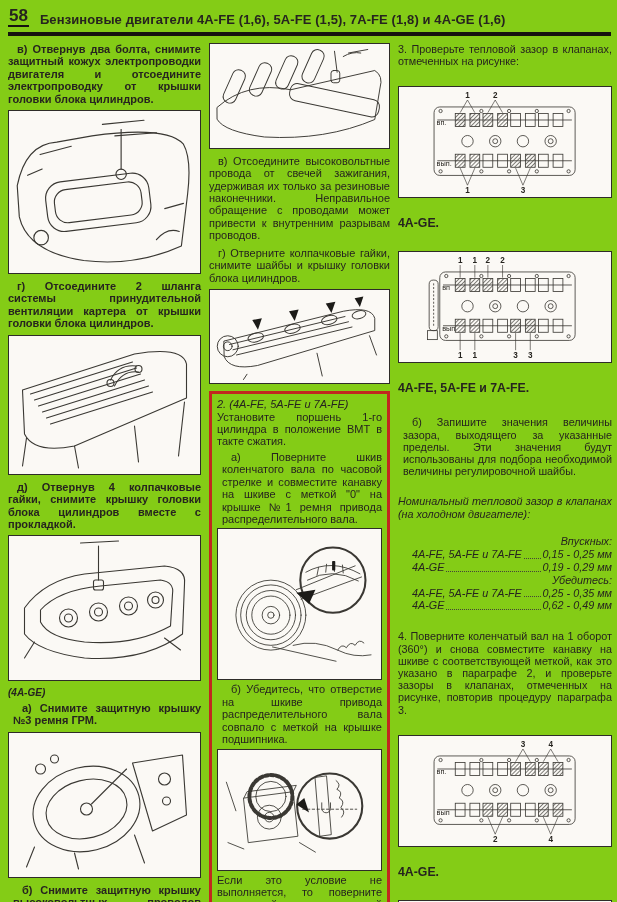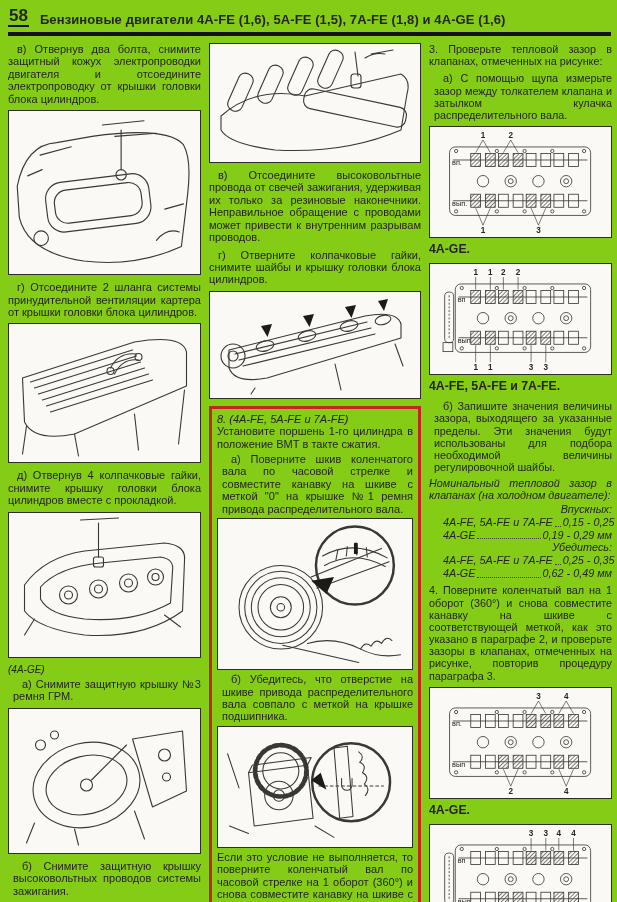--- a/index.html
+++ b/index.html
@@ -6,23 +6,23 @@
   .page{position:relative;width:617px;height:902px;background:#84cc16;overflow:hidden;
         font-family:"Liberation Sans",sans-serif;color:#26241f;margin:0 auto;}
   
   .hdr{position:absolute;top:7px;left:8px;right:6px;display:flex;align-items:flex-end;gap:11px;
        border-bottom:4px solid #15130f;padding-bottom:5px;}
   .pagenum{font-size:17px;font-weight:bold;line-height:1;border-bottom:2.5px solid #15130f;padding:0 1px 1px;}
   .title{font-size:13px;font-weight:bold;line-height:1.05;letter-spacing:.1px;white-space:nowrap;}
   
   .cols{position:absolute;top:40px;left:8px;right:5px;bottom:3px;display:flex;gap:8px;}
   .col{display:flex;flex-direction:column;}
-  .c1{width:193px;}
-  .c2{width:212px;}
-  .c3{flex:1;min-width:0;}
+  .c1{width:193px;font-weight:bold;}
+  .c2{width:181px;}
+  .c3{flex:1;min-width:0;gap:14px;}
   p{font-size:11px;line-height:1.13;text-align:justify;margin:3px 0 2px;}
   .c3 p{font-size:10.8px;}
   .ind{text-indent:9px;}
   .sub{margin-left:5px;text-indent:9px;}
   .it{font-style:italic;}
   .enghead{font-style:italic;font-size:10px;margin:3px 0 0;}
   .figbox{border:1.6px solid #2e2c28;background:#fbf9f5;margin:3px 0;padding:2px;box-sizing:border-box;}
   .figbox svg{display:block;width:100%;height:100%;}
   .h165{height:165px}.h140{height:140px}.h146{height:146px}
   .h120{height:120px}.h108{height:108px}.h152{height:152px}.h122{height:122px}
@@ -166,21 +166,21 @@
           <g fill="#1c1b18" stroke="none">
             <path d="M46,32 l11,-2 l-4.5,13 z"></path>
             <path d="M88,22 l11,-2 l-4.5,13 z"></path>
             <path d="M130,13 l11,-2 l-4.5,13 z"></path>
             <path d="M163,7 l10,-2 l-4,12 z"></path>
           </g>
         </svg>
       </div>
 
       <div class="redbox">
-        <p class="it" style="margin:1px 0 0">8. (4A-FE, 5A-FE и 7A-FE)</p>
+        <p class="it" style="margin:1px 0 0">2. (4A-FE, 5A-FE и 7A-FE)</p>
         <p style="margin:0 0 2px">Установите поршень 1-го цилиндра в положение ВМТ в такте сжатия.</p>
         <p class="sub">а) Поверните шкив коленчатого вала по часовой стрелке и совместите канавку на шкиве с меткой "0" на крышке №1 ремня привода распределительного вала.</p>
 
         <div class="figbox h152">
           <svg viewBox="0 0 200 148">
             <g class="sketch">
               <circle cx="64" cy="88" r="44"></circle>
               <circle cx="64" cy="88" r="38"></circle>
               <circle cx="64" cy="88" r="31"></circle>
               <circle cx="64" cy="88" r="24"></circle>
@@ -228,21 +228,20 @@
             </g>
           </svg>
         </div>
 
         <p>Если это условие не выполняется, то поверните коленчатый вал по часовой стрелке на 1 оборот (360°) и снова совместите канавку на шкиве с соответствующей меткой.</p>
       </div>
     </div>
 
     <div class="col c3">
       <p>3. Проверьте тепловой зазор в клапанах, отмеченных на рисунке:</p>
-      <p class="sub">а) С помощью щупа измерьте зазор между толкателем клапана и затылком кулачка распределительного вала.</p>
 
       <div class="figbox diagfig">
           <svg viewBox="0 0 192 130" width="100%" height="100%">
             <defs>
               <pattern id="hz0" width="3.5" height="3.5" patternUnits="userSpaceOnUse" patternTransform="rotate(45)">
                 <line x1="0" y1="0" x2="0" y2="3.5" stroke="#4a4843" stroke-width="1.7"></line>
               </pattern>
             </defs>
             <rect stroke="#3a3833" fill="none" stroke-width="1" x="9" y="22" width="173" height="84" rx="7"></rect>
             <line stroke="#3a3833" fill="none" stroke-width="1" x1="13" y1="38" x2="178" y2="38"></line>

